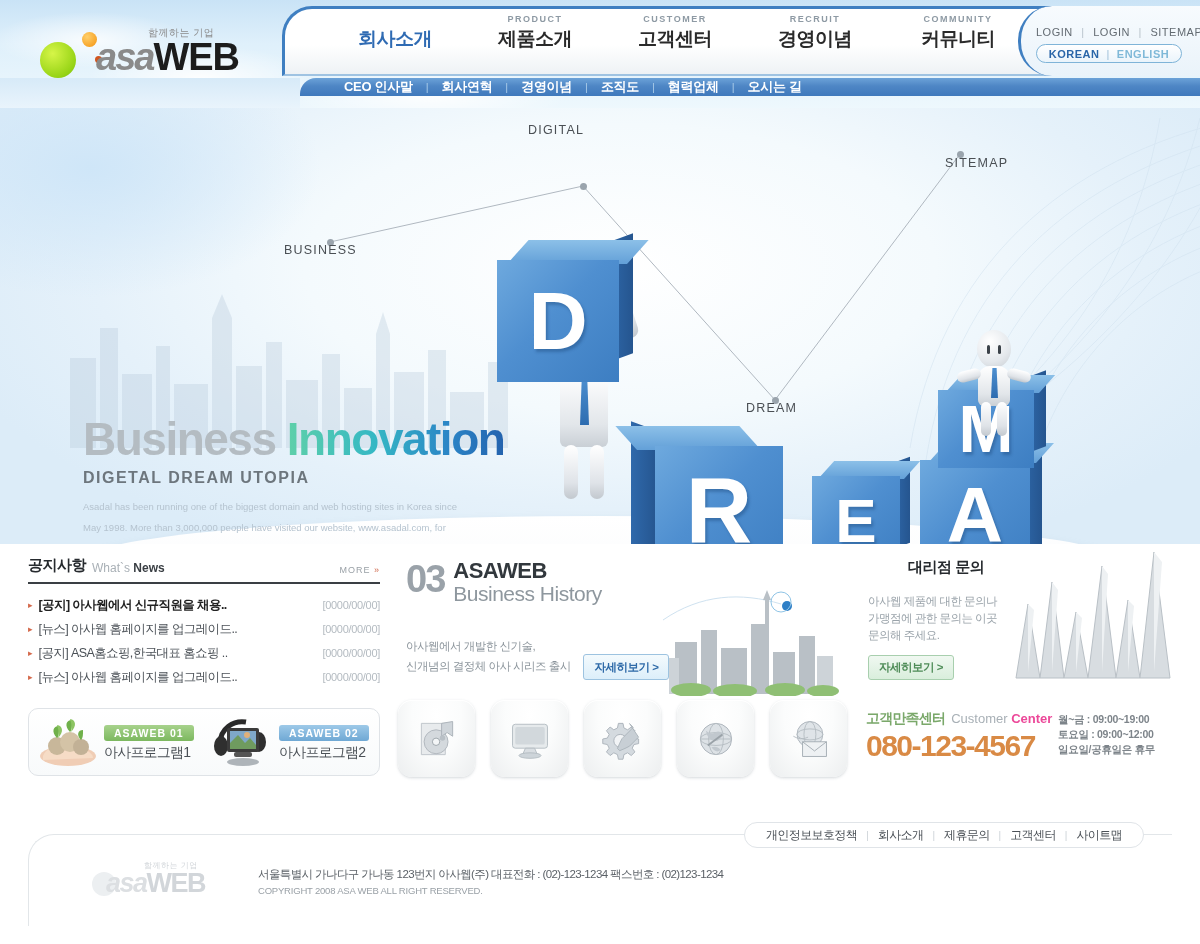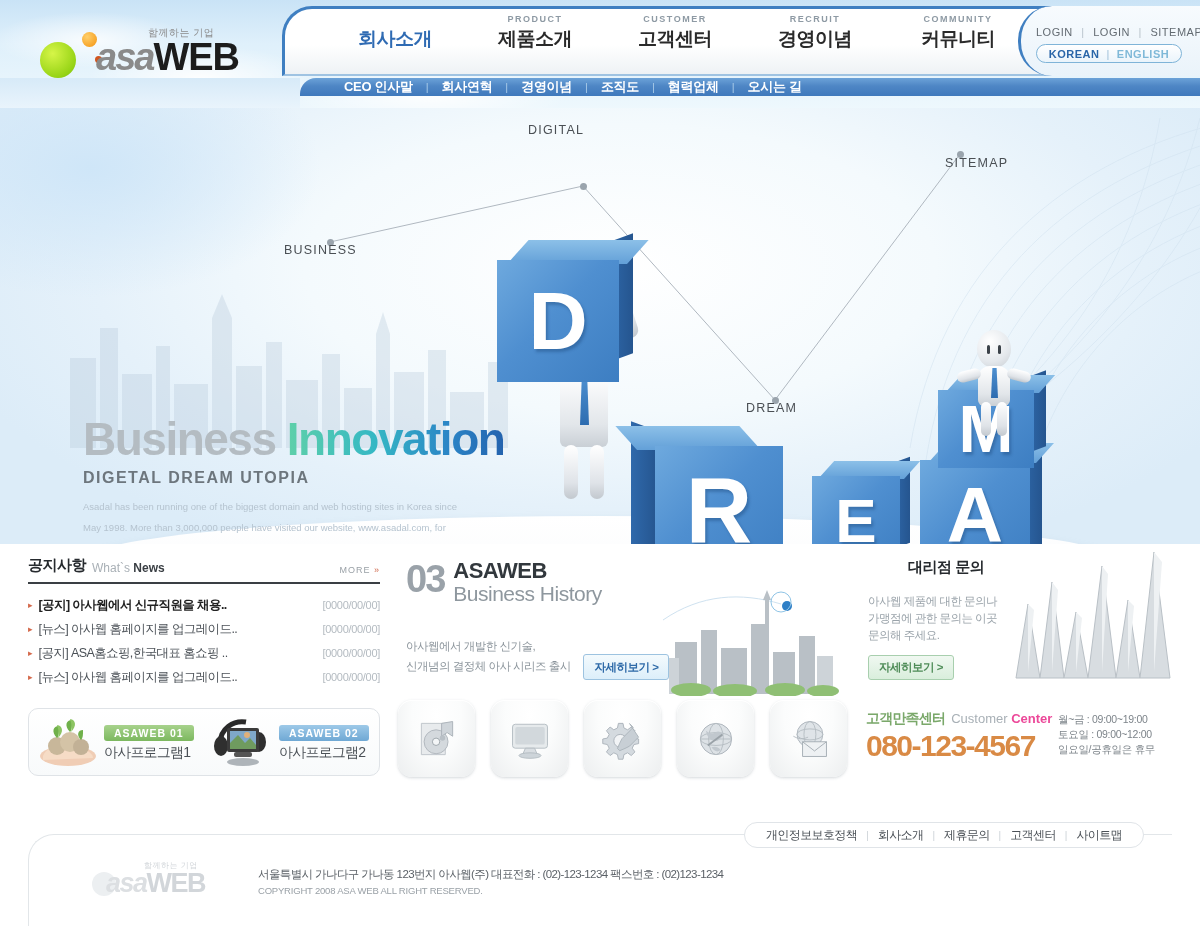--- a/index.html
+++ b/index.html
@@ -242,21 +242,21 @@
   }
 
   .custcenter { position:absolute; left:866px; top:162px; width:320px; }
   .cc-line1 { display:flex; align-items:baseline; }
   .cc-ko { font-size:14px; font-weight:bold; color:#7aa86a; letter-spacing:-.8px; }
   .cc-en { font-size:13px; color:#a8b0b6; margin-left:6px; }
   .cc-en b { color:#ec4899;text-align:center; }
   .cc-phone {
     font-size:30px; font-weight:bold; color:#d98a45; letter-spacing:-1.5px; line-height:34px; margin-top:1px;
   }
-  .cc-hours { position:absolute; left:192px; top:2px; font-size:10.5px; color:#7d848a; line-height:15px; letter-spacing:-.3px; }
+  .cc-hours { position:absolute; left:192px; top:2px; font-size:10.5px; color:#7d848a; line-height:15px; letter-spacing:-.3px;font-weight:bold; }
 
   
   .footer { position:absolute; left:0; top:816px; width:1200px; height:128px; }
   .footer-rule {
     position:absolute; left:28px; top:18px; width:1144px; height:92px;
     border:1px solid #e2e6e9; border-top-left-radius:26px; border-right:0; border-bottom:0;
   }
   .footer-links {
     position:absolute; left:744px; top:6px; width:400px; height:26px;
     border:1px solid #e0e4e8; border-radius:13px;

